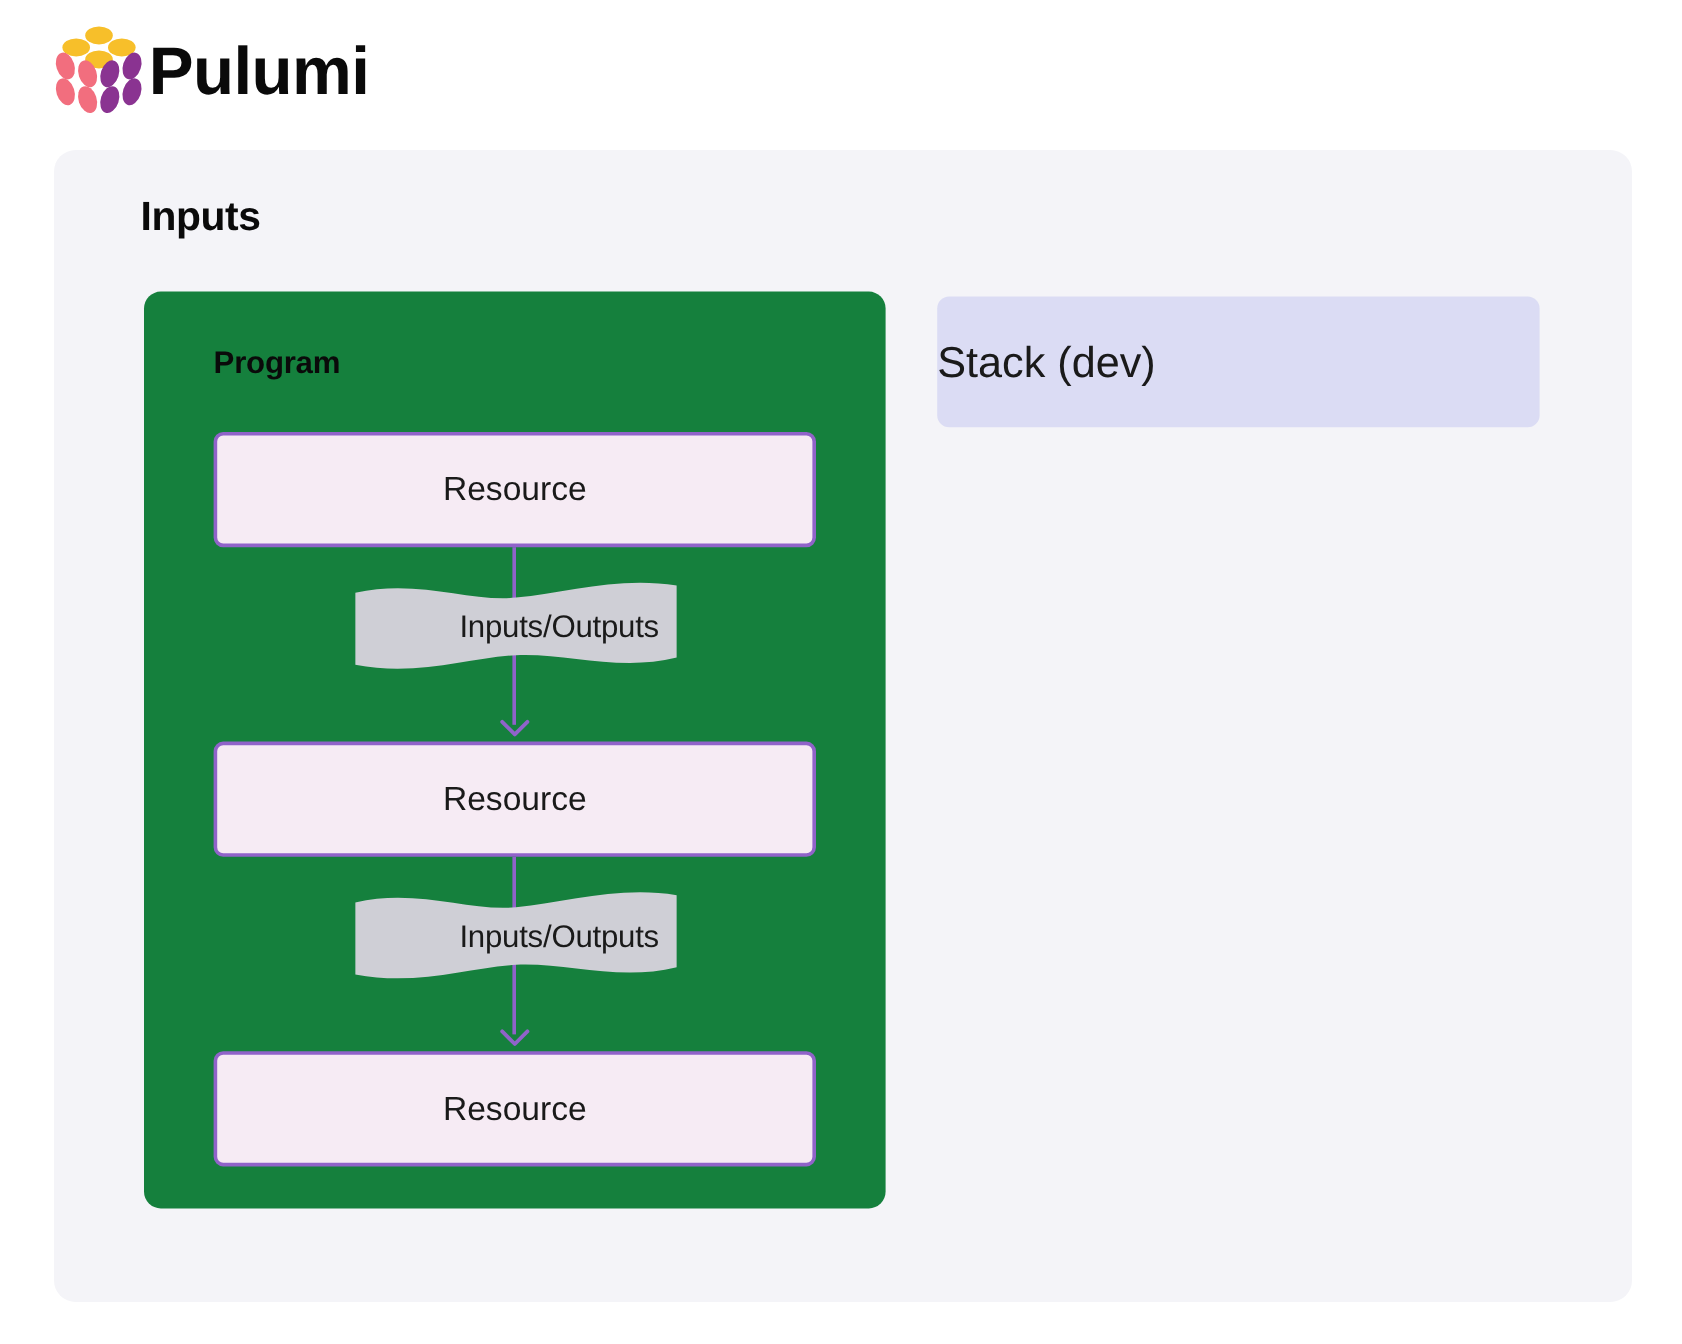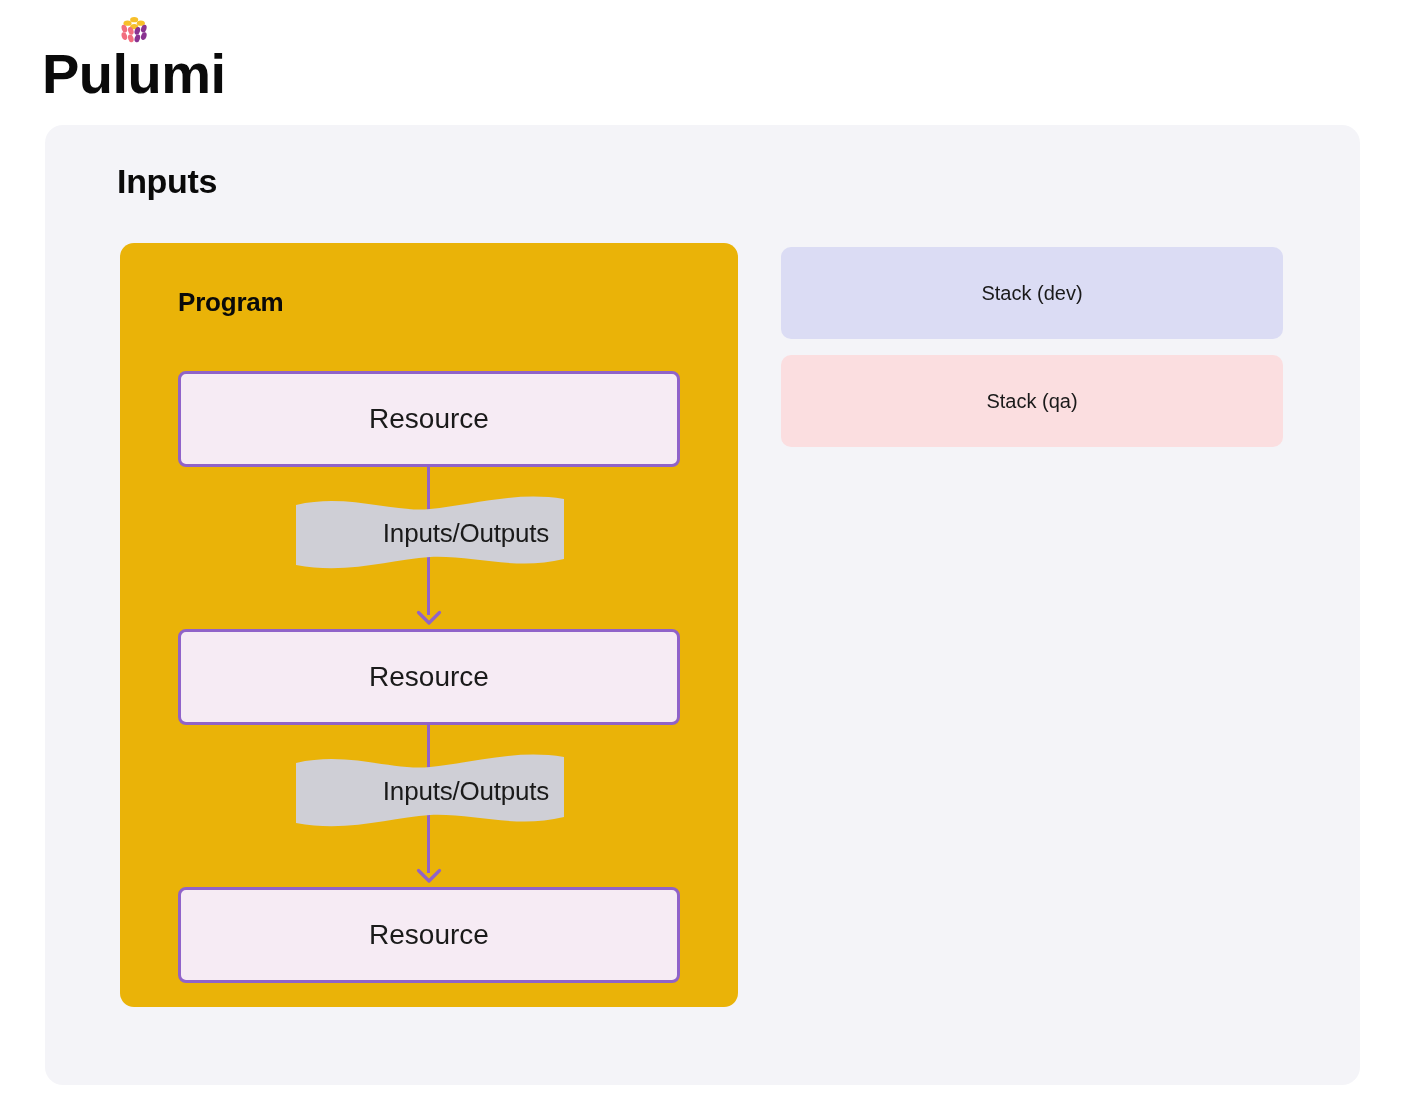--- a/index.html
+++ b/index.html
@@ -18,21 +18,20 @@
 
   
   .brand {
     position: absolute;
     left: 42px;
     top: 16px;
     display: flex;
     align-items: center;
     gap: 2px;
     height: 86px;
-    flex-direction: column;
   }
   .brand-logo {
     width: 80px;
     height: 80px;
     display: block;
   }
   .brand-name {
     font-size: 56px;
     font-weight: 700;
     letter-spacing: -0.5px;
@@ -61,39 +60,39 @@
     color: #0a0a0a;
   }
 
   
   .program-panel {
     position: absolute;
     left: 75px;
     top: 118px;
     width: 618px;
     height: 764px;
-    background: #eab308;
+    background: #15803d;
     border-radius: 14px;
     box-sizing: border-box;
   }
   .program-title {
     position: absolute;
     left: 58px;
     top: 44px;
     font-size: 26px;
     font-weight: 700;
     letter-spacing: -0.2px;
     color: #0a0a0a;
   }
 
   
   .flow {
     position: absolute;
     left: 58px;
-    top: 128px;
+    top: 117px;
     width: 502px;
     height: 451px;
   }
 
   .resource-box {
     position: absolute;
     left: 0;
     width: 502px;
     height: 96px;
     box-sizing: border-box;
@@ -162,26 +161,25 @@
 
   
   .stacks {
     position: absolute;
     left: 736px;
     top: 122px;
     width: 502px;
   }
   .stack-box {
     width: 502px;
-    height: 92px;
+    height: 109px;
     border-radius: 10px;
     display: flex;
     align-items: center;
-    justify-content: center;
-    font-size: 20px;
+    font-size: 36px;
     font-weight: 400;
     color: #1a1a1a;
     margin-bottom: 16px;
     box-sizing: border-box;
   }
 </style>
 </head>
 <body>
 
 <div class="brand">
@@ -247,18 +245,15 @@
         <span>Resource</span>
       </div>
 
     </div>
   </div>
 
   <div class="stacks">
     <div class="stack-box" style="background:#dbdcf4;">
       <span>Stack (dev)</span>
     </div>
-    <div class="stack-box" style="background:#fbdee0;">
-      <span>Stack (qa)</span>
-    </div>
   </div>
 
 </div>
 
 </body></html>

